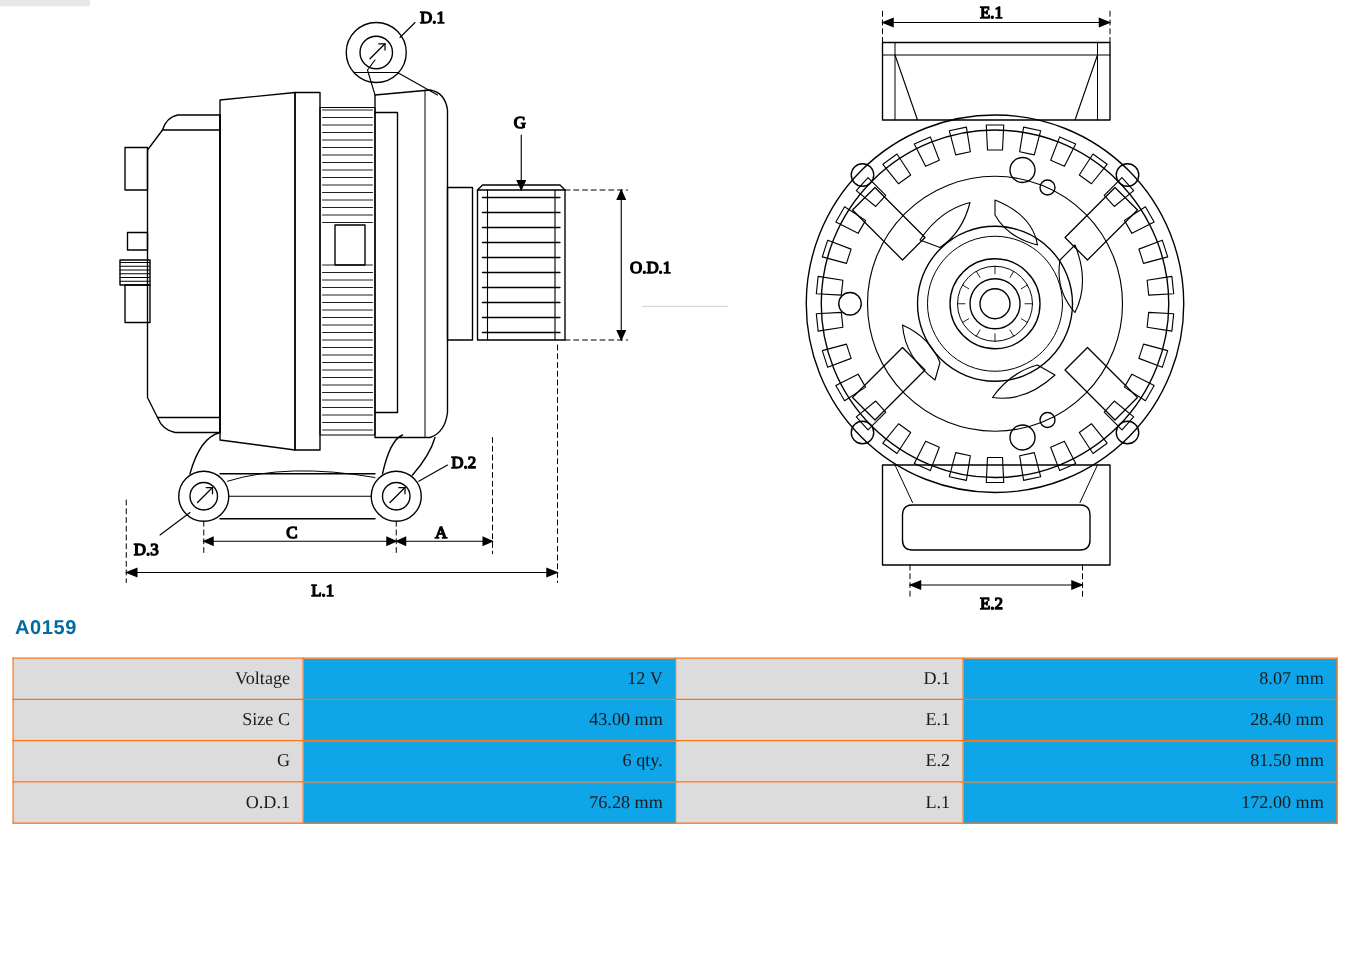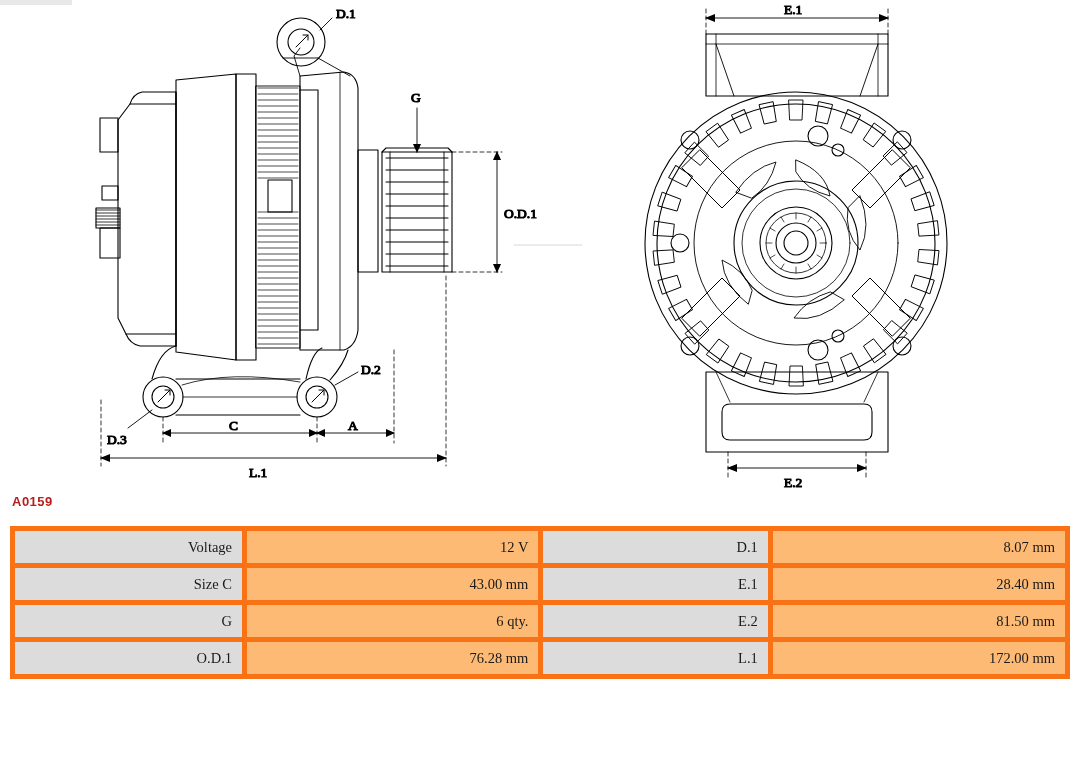--- a/index.html
+++ b/index.html
@@ -25,48 +25,48 @@
     left: 0;
     top: 0;
     width: 1080px;
     height: 492px;
   }
   .part-number {
     position: absolute;
     left: 12px;
     top: 494px;
     font-family: "Liberation Sans", sans-serif;
-    font-size: 13px;
+    font-size: 16px;
     font-weight: bold;
-    color: #b91c1c;
+    color: #0369a1;
     letter-spacing: 0.5px;
   }
   .spec-table {
     position: absolute;
     left: 10px;
     top: 526px;
     width: 1060px;
     border-collapse: collapse;
     font-family: "Liberation Serif", serif;
     font-size: 14.5px;
   }
   .spec-table td {
-    border: 5px solid #f97316;
+    border: 1px solid #f97316;
     height: 26px;
     padding: 3px 10px;
     vertical-align: middle;
   }
   .spec-table td.label {
     background: #dcdcdc;
     text-align: right;
     width: 228px;
     color: #1a1a1a;
   }
   .spec-table td.value {
-    background: #fdba74;
+    background: #0ea5e9;
     text-align: right;
     width: 302px;
     color: #1a1a1a;
   }
   .corner-mark {
     position: absolute;
     left: 0;
     top: 0;
     width: 72px;
     height: 5px;

